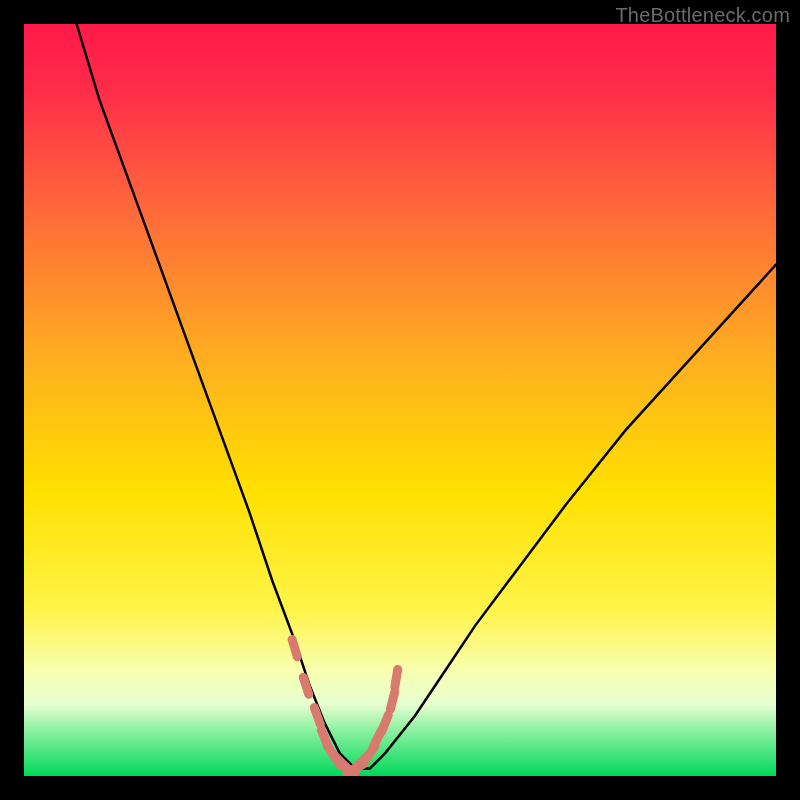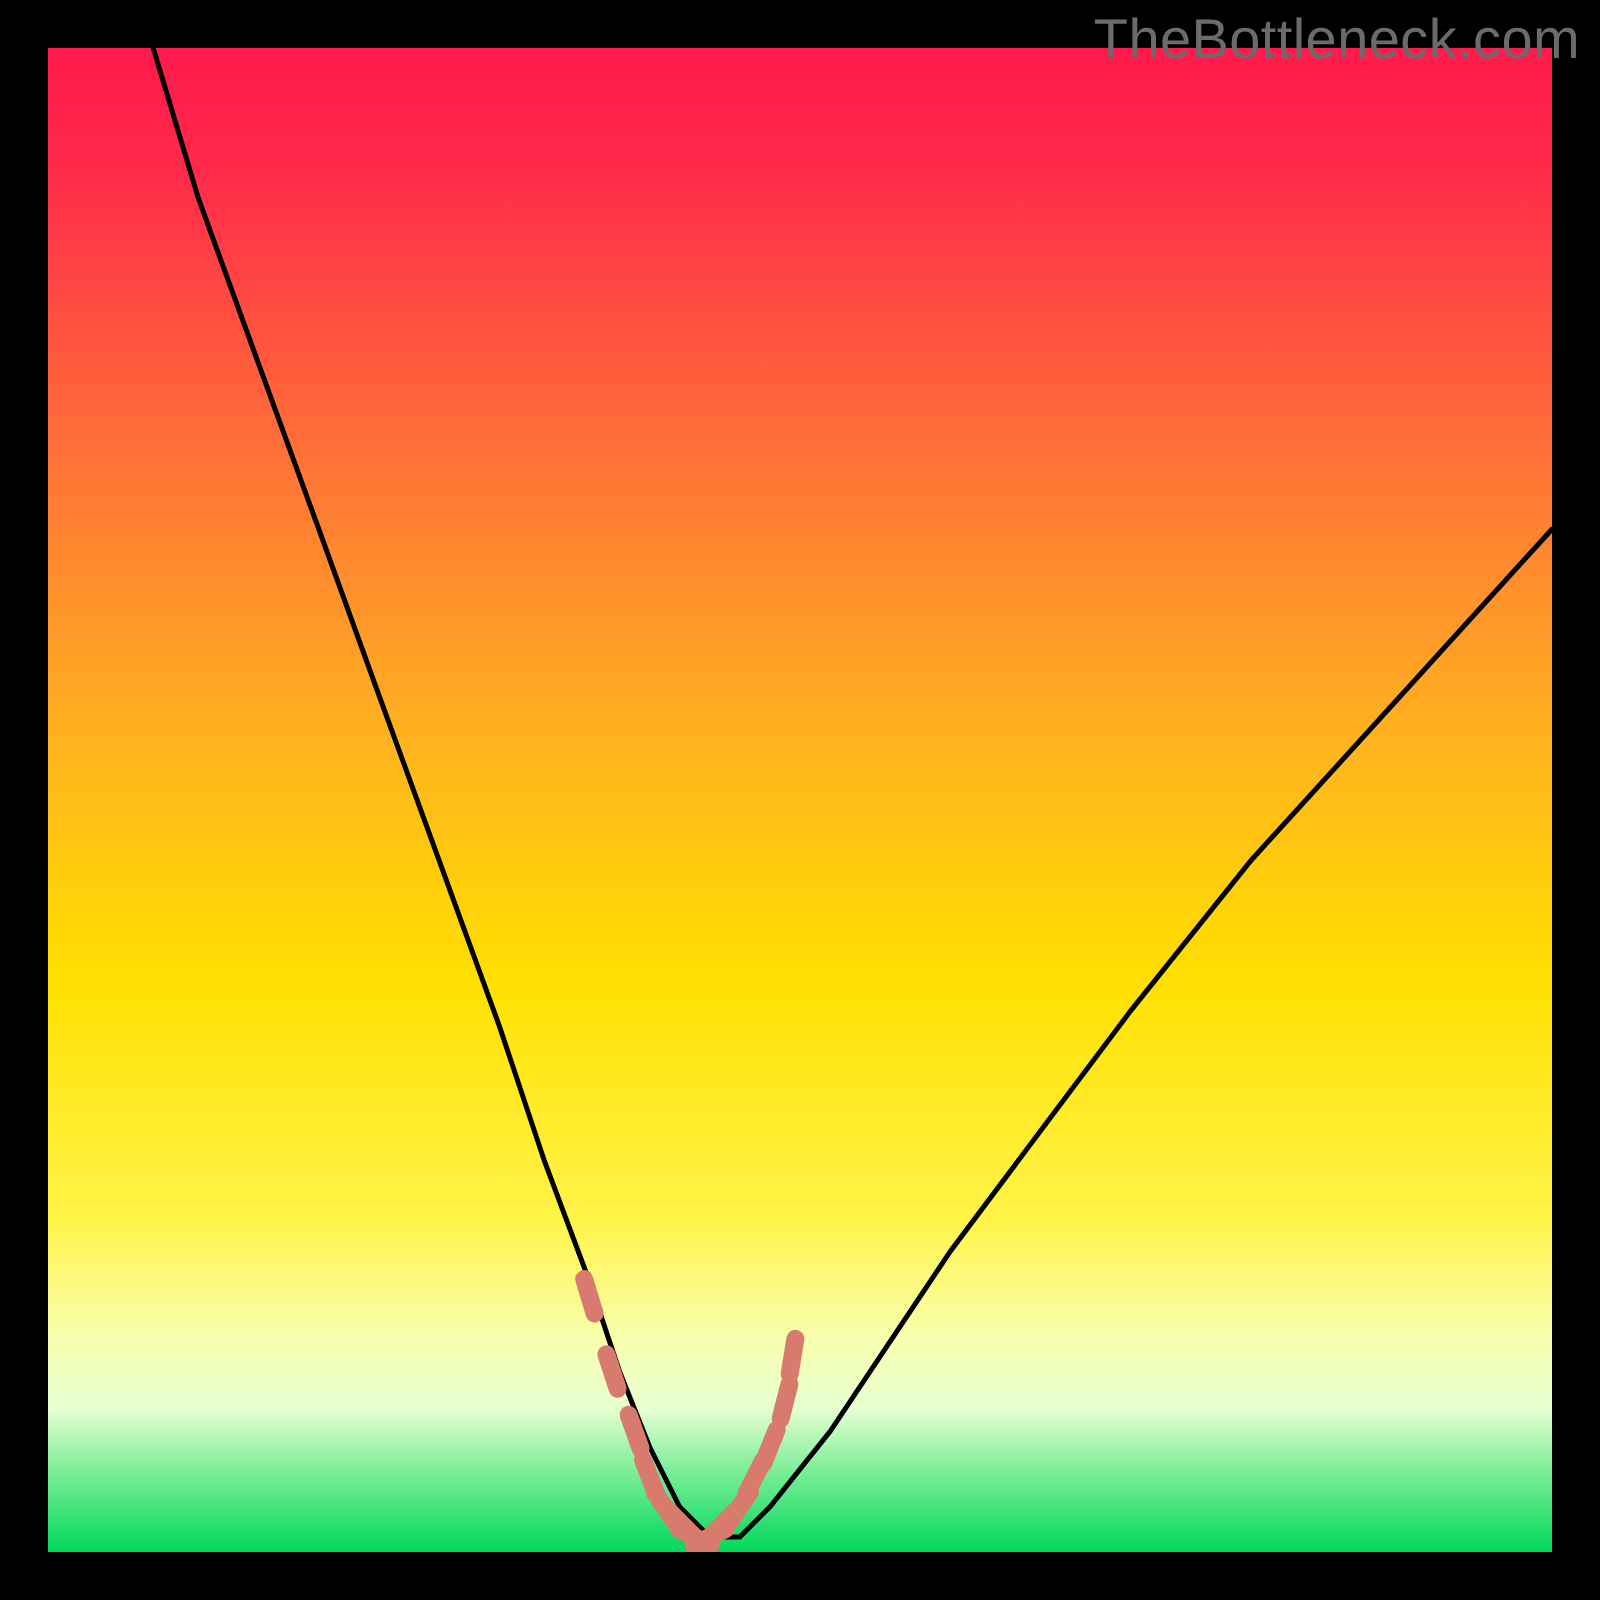--- a/index.html
+++ b/index.html
@@ -24,21 +24,21 @@
     left: 0;
     top: 0;
     width: 752px;
     height: 752px;
   }
   .watermark {
     position: absolute;
     top: 4px;
     right: 10px;
     color: #6b6b6b;
-    font-size: 28px;
+    font-size: 20px;
     font-weight: 500;
     letter-spacing: 0.2px;
   }
 </style>
 </head>
 <body>
 
 <div class="frame">
   <svg class="plot" viewBox="0 0 752 752">
     <defs>

